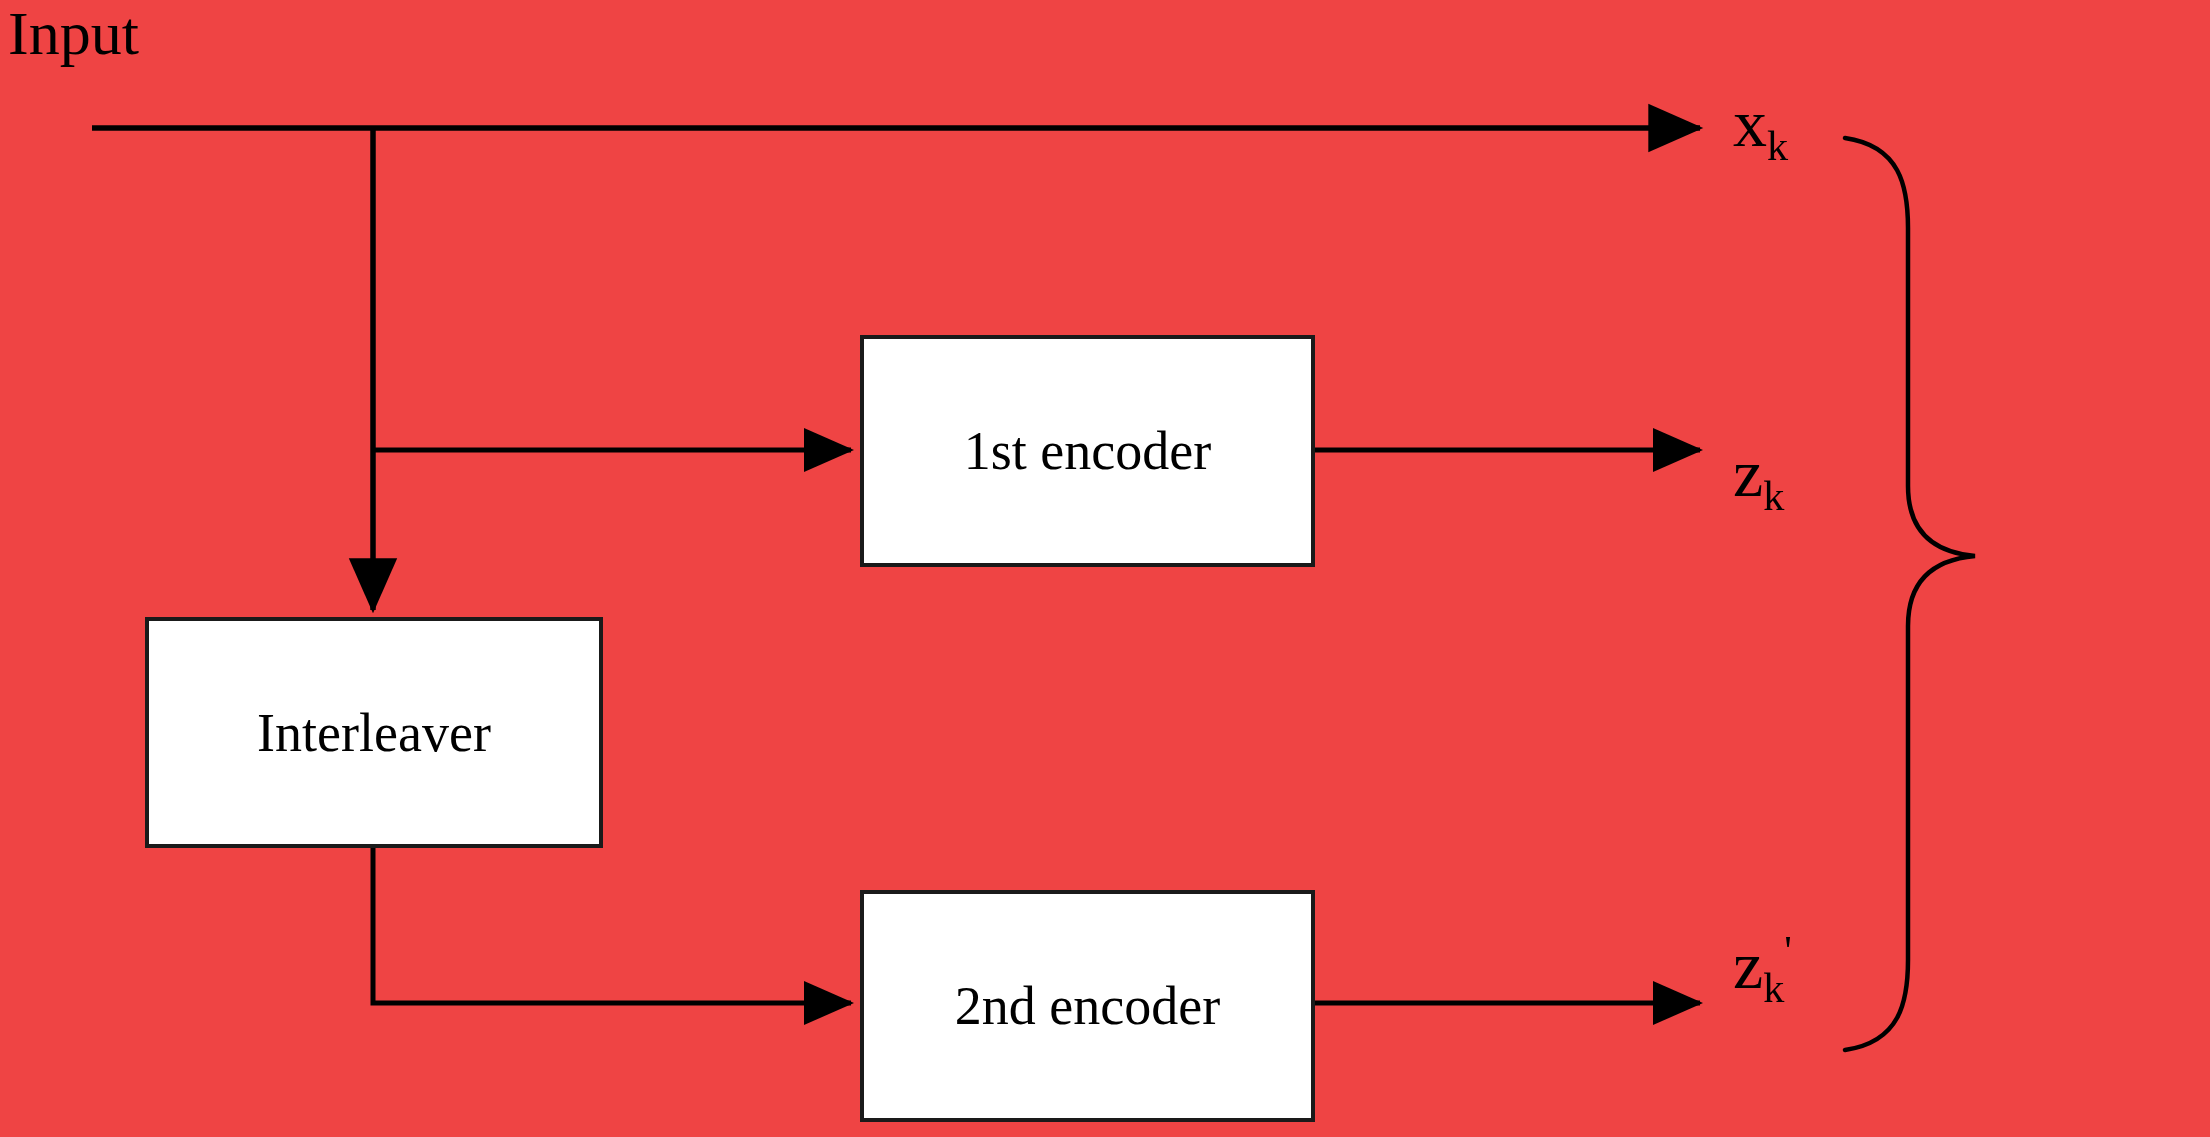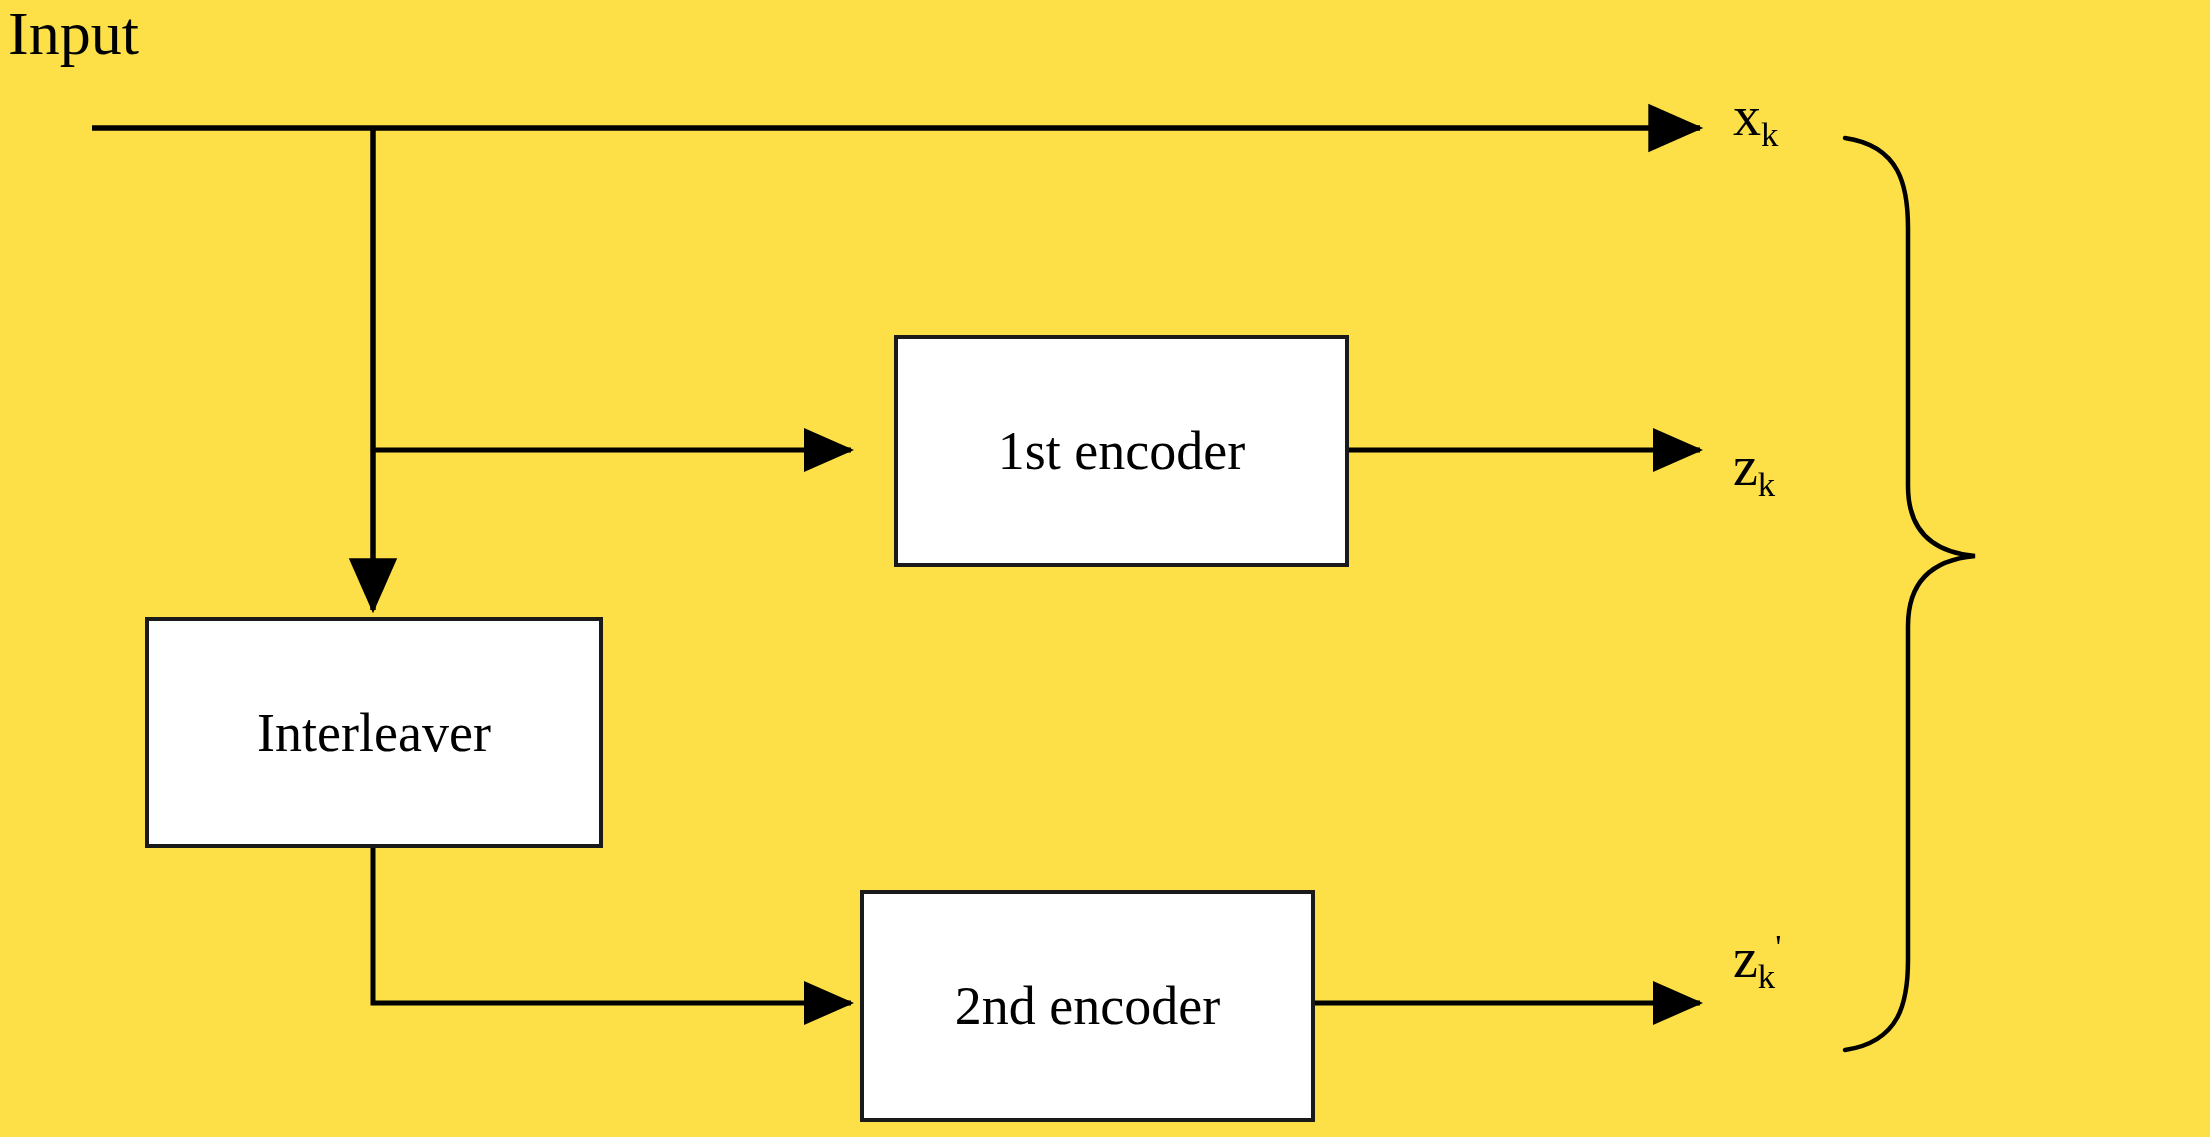--- a/index.html
+++ b/index.html
@@ -7,21 +7,21 @@
     padding: 0;
     background: #ffffff;
   }
   body {
     font-family: "Liberation Serif", "DejaVu Serif", serif;
   }
   #canvas {
     position: relative;
     width: 2210px;
     height: 1137px;
-    background: #fde047;
+    background: #ef4444;
     overflow: hidden;
   }
   #diagram-svg {
     position: absolute;
     left: 0;
     top: 0;
     width: 2210px;
     height: 1137px;
   }
   .lbl {
@@ -48,21 +48,21 @@
     font-size: 54px;
     font-family: "Liberation Serif", "DejaVu Serif", serif;
     text-align: center;
     width: 100%;
     left: 0;
   }
   .signal {
     position: absolute;
     color: #000000;
     white-space: nowrap;
-    font-size: 56px;
+    font-size: 68px;
     font-family: "Liberation Serif", "DejaVu Serif", serif;
     line-height: 1;
   }
   .signal .sub {
     font-size: 0.62em;
     vertical-align: -0.32em;
     letter-spacing: 0;
   }
   .signal .prime {
     font-size: 0.62em;
@@ -70,21 +70,21 @@
   }
   #signal-xk { left: 1733px; top: 88px; }
   #signal-zk { left: 1733px; top: 438px; text-align: center; }
   #signal-zkp { left: 1733px; top: 930px; }
   .node-box {
     position: absolute;
     border: 4px solid #1a1a1a;
     background: #ffffff;
     box-sizing: border-box;
   }
-  #box-first-encoder  { left: 860px; top: 335px;  width: 455px; height: 232px; margin-left: 34px; }
+  #box-first-encoder  { left: 860px; top: 335px;  width: 455px; height: 232px; }
   #box-interleaver    { left: 145px; top: 617px;  width: 458px; height: 231px; padding-left: 41px; }
   #box-second-encoder { left: 860px; top: 890px;  width: 455px; height: 232px; }
   .node-box .box-text { top: 50%; transform: translateY(-50%); }
 </style>
 </head>
 <body>
 
 <div id="canvas">
 
   <svg id="diagram-svg" viewBox="0 0 2210 1137" xmlns="http://www.w3.org/2000/svg">

